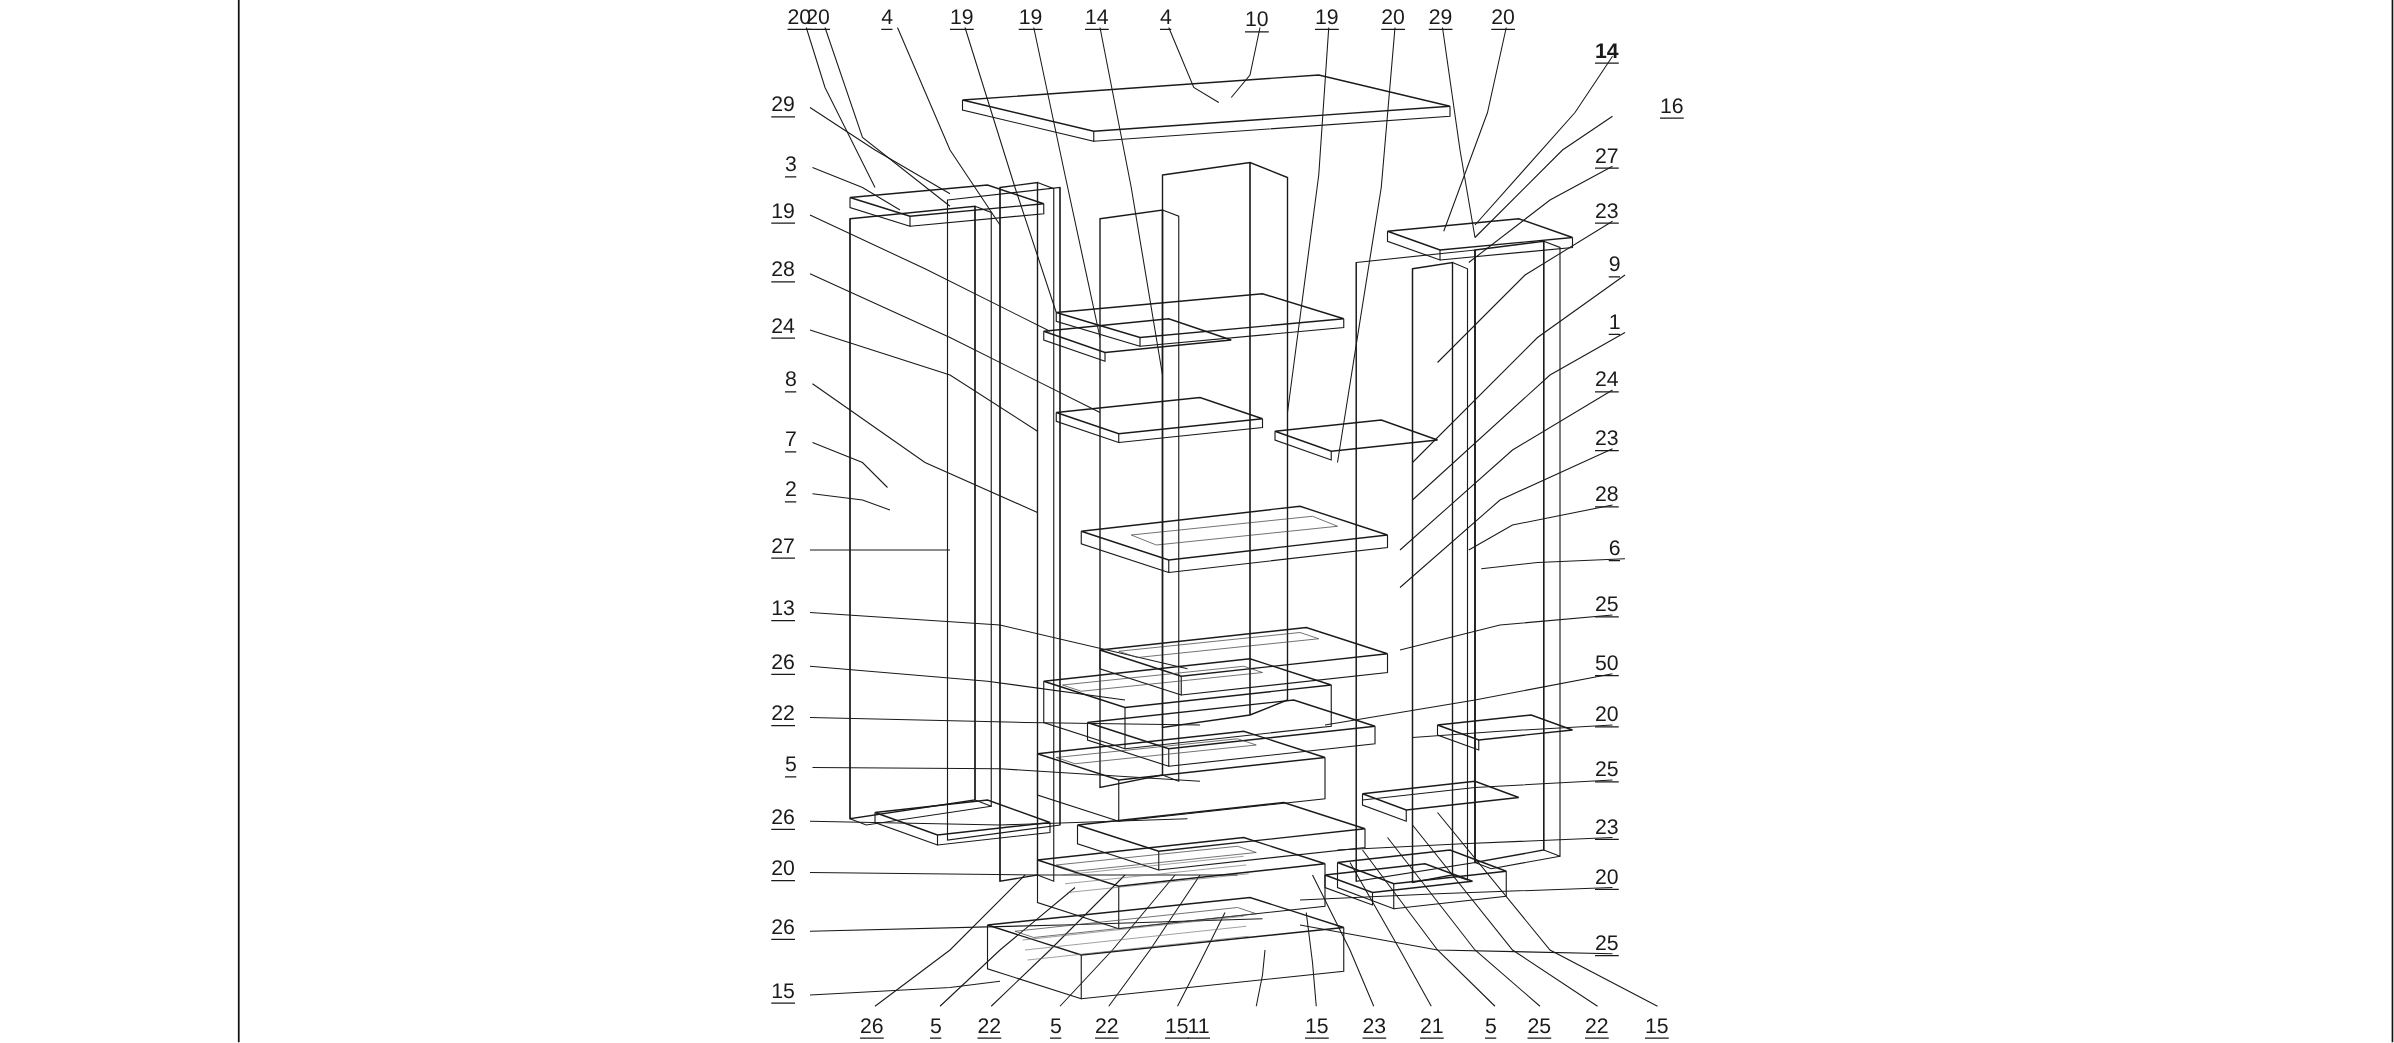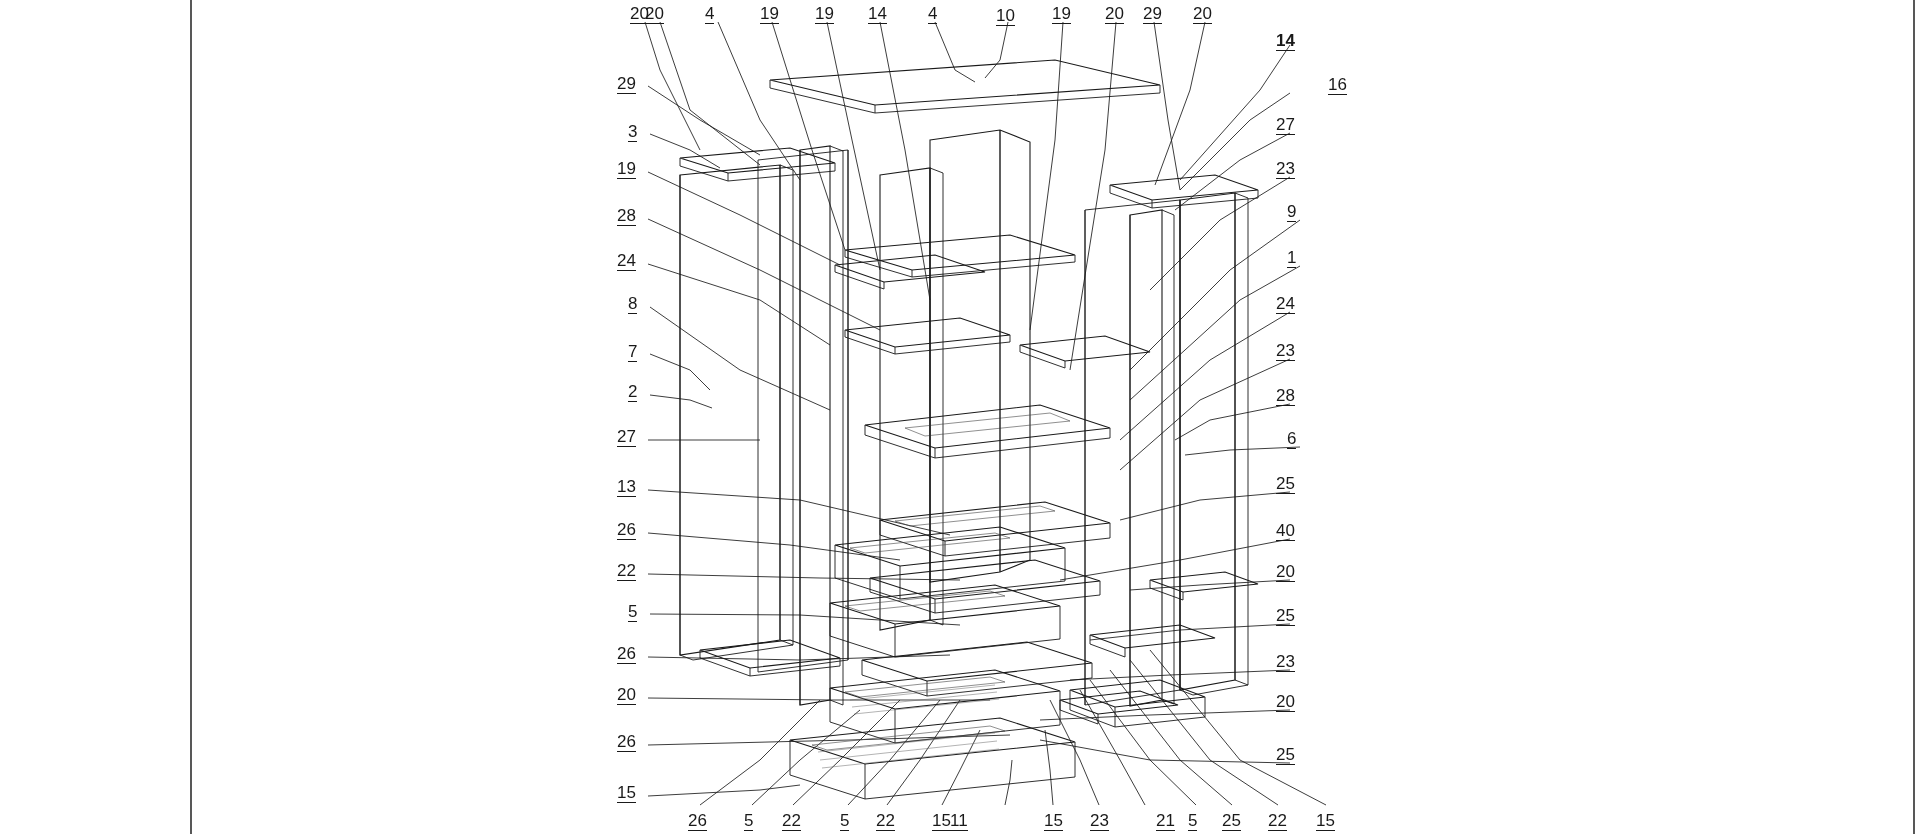--- a/index.html
+++ b/index.html
@@ -309,38 +309,38 @@
     <div class="label" style="left:1328px;top:76px;">16</div>
     <div class="label" style="left:1276px;top:116px;">27</div>
     <div class="label" style="left:1276px;top:160px;">23</div>
     <div class="label" style="left:1287px;top:203px;">9</div>
     <div class="label" style="left:1287px;top:249px;">1</div>
     <div class="label" style="left:1276px;top:295px;">24</div>
     <div class="label" style="left:1276px;top:342px;">23</div>
     <div class="label" style="left:1276px;top:387px;">28</div>
     <div class="label" style="left:1287px;top:430px;">6</div>
     <div class="label" style="left:1276px;top:475px;">25</div>
-    <div class="label" style="left:1276px;top:522px;">40</div>
+    <div class="label" style="left:1276px;top:522px;">50</div>
     <div class="label" style="left:1276px;top:563px;">20</div>
     <div class="label" style="left:1276px;top:607px;">25</div>
     <div class="label" style="left:1276px;top:653px;">23</div>
     <div class="label" style="left:1276px;top:693px;">20</div>
     <div class="label" style="left:1276px;top:746px;">25</div>
   </div>
 
   <div>
     <div class="label" style="left:688px;top:812px;">26</div>
     <div class="label" style="left:744px;top:812px;">5</div>
     <div class="label" style="left:782px;top:812px;">22</div>
     <div class="label" style="left:840px;top:812px;">5</div>
     <div class="label" style="left:876px;top:812px;">22</div>
     <div class="label" style="left:932px;top:812px;">15</div>
     <div class="label" style="left:950px;top:812px;">11</div>
     <div class="label" style="left:1044px;top:812px;">15</div>
     <div class="label" style="left:1090px;top:812px;">23</div>
-    <div class="label" style="left:1136px;top:812px;margin-left:20px;">21</div>
+    <div class="label" style="left:1136px;top:812px;">21</div>
     <div class="label" style="left:1188px;top:812px;">5</div>
     <div class="label" style="left:1222px;top:812px;">25</div>
     <div class="label" style="left:1268px;top:812px;">22</div>
     <div class="label" style="left:1316px;top:812px;">15</div>
   </div>
 
 </div>
 
 </body></html>

